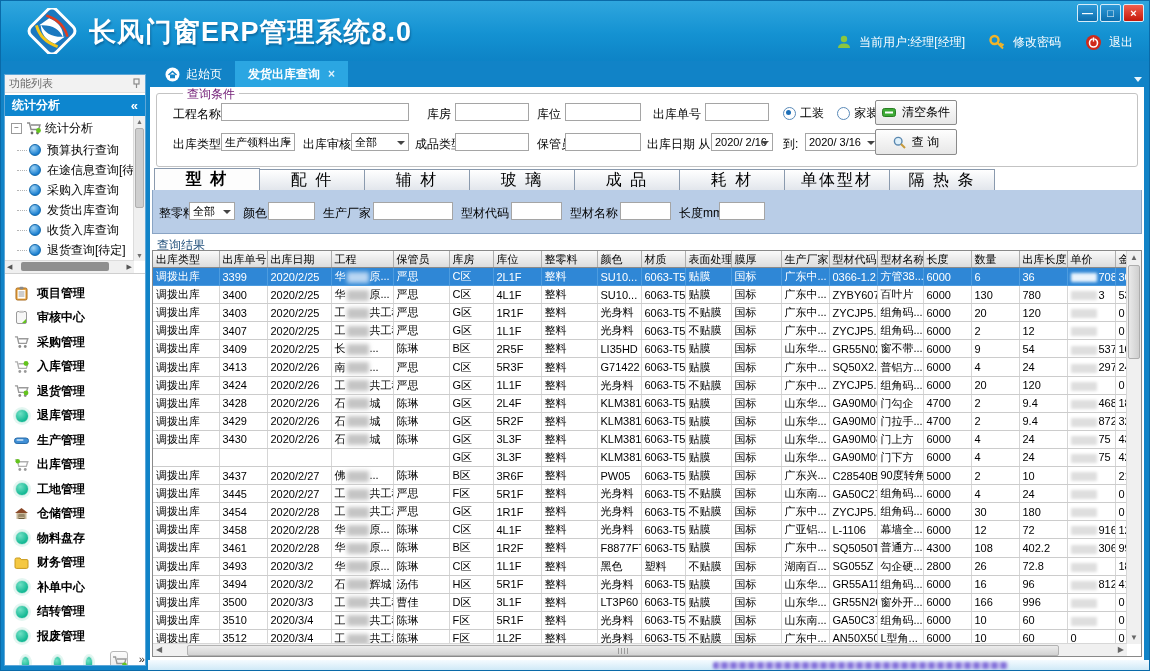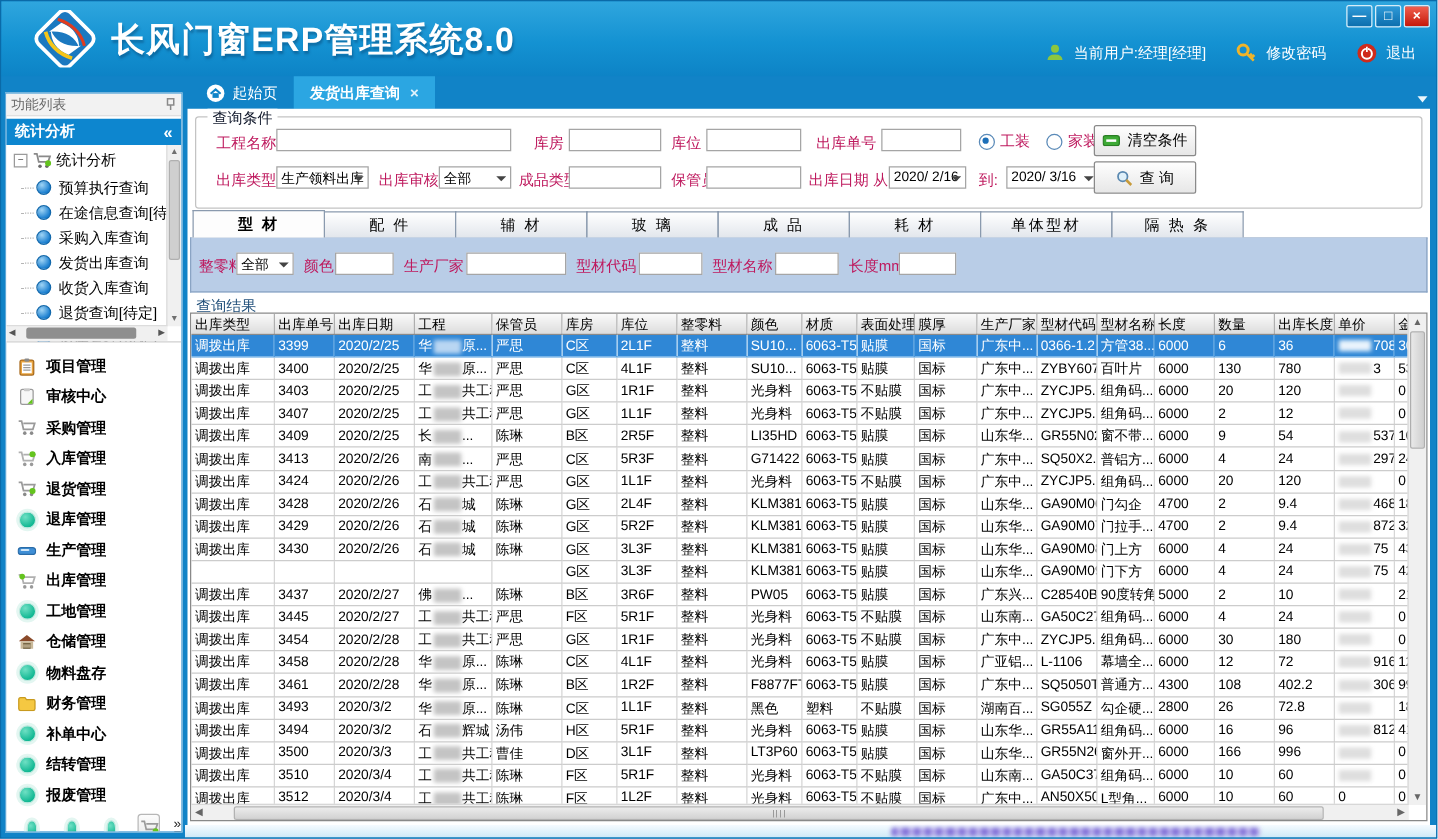--- a/index.html
+++ b/index.html
@@ -51,33 +51,33 @@
   .main{position:absolute;top:60px;left:147px;right:0;bottom:0;background:#1183c7;}
   .tabbar{position:absolute;top:0;left:0;right:0;height:26px;display:flex;align-items:stretch;padding-left:4px;}
   .tab{display:flex;align-items:center;gap:6px;padding:0 13px;color:#fff;font-size:12px;white-space:nowrap;cursor:default;}
   .tab.active{background:#2ba6e2;font-weight:bold;}
   .tab .close-x{font-size:12px;color:#dff2fc;margin-left:2px;}
   .tab-corner{position:absolute;right:7px;bottom:5px;width:0;height:0;border-left:4px solid transparent;border-right:4px solid transparent;border-top:5px solid #eaf6fd;}
   .content{position:absolute;top:26px;left:2px;right:5px;bottom:10px;background:#fff;overflow:hidden;}
 
   
   .qbox{position:absolute;top:6px;left:6px;right:6px;height:72px;border:1px solid #c3c3c3;border-radius:3px;}
-  .qbox-title{position:absolute;top:-8px;left:9px;background:#fff;padding:0 4px;font-size:12px;color:#0f172a;}
-  .fld{position:absolute;font-size:12px;color:#be185d;white-space:nowrap;}
+  .qbox-title{position:absolute;top:-8px;left:26px;background:#fff;padding:0 4px;font-size:12px;color:#701a75;}
+  .fld{position:absolute;font-size:12px;color:#000000;white-space:nowrap;}
   .tbx{position:absolute;height:18px;border:1px solid #a5a5a5;background:#fff;box-sizing:border-box;}
   .sel{position:absolute;height:18px;border:1px solid #a5a5a5;background:#fff;box-sizing:border-box;font-size:11px;display:flex;align-items:center;padding-left:3px;white-space:nowrap;overflow:hidden;}
   .sel .dropa{position:absolute;right:3px;top:7px;width:0;height:0;border-left:4px solid transparent;border-right:4px solid transparent;border-top:4px solid #444;}
   .radio{display:inline-flex;align-items:center;gap:4px;font-size:12px;}
   .rdot{width:11px;height:11px;border-radius:50%;border:1px solid #5a8ab8;background:#fff;position:relative;}
   .rdot.on::after{content:"";position:absolute;left:2px;top:2px;width:5px;height:5px;border-radius:50%;background:#1d6fb8;}
   .btn{position:absolute;height:23px;border:1px solid #8a8a8a;border-radius:2px;background:linear-gradient(#fefefe,#e7e7e7);display:flex;align-items:center;justify-content:center;gap:6px;font-size:12px;color:#000;cursor:default;}
 
   
   .mat-strip{position:absolute;top:82px;left:2px;right:2px;height:21px;border-bottom:1px solid #8898ab;display:flex;align-items:flex-end;padding-left:2px;}
-  .mat-tab{width:104px;height:20px;border:1px solid #8a9aae;border-bottom:none;background:linear-gradient(#ffffff,#e2e6ec);display:flex;align-items:center;justify-content:center;font-size:12px;letter-spacing:2px;white-space:nowrap;margin-right:-1px;}
+  .mat-tab{width:104px;height:20px;border:1px solid #8a9aae;border-bottom:none;background:linear-gradient(#ffffff,#e2e6ec);display:flex;align-items:center;justify-content:center;font-size:16px;letter-spacing:2px;white-space:nowrap;margin-right:-1px;}
   .mat-tab.active{background:#fdfdfd;height:21px;font-weight:bold;position:relative;z-index:2;}
   .filter-strip{position:absolute;top:103px;left:2px;right:2px;height:44px;background:#b9cde7;border:1px solid #8aa4c4;border-top:none;box-sizing:border-box;}
 
   .results-title{position:absolute;top:150px;left:7px;font-size:12px;color:#1f4e79;}
 
   
   .grid{position:absolute;top:163px;left:2px;right:2px;bottom:3px;border:1px solid #898989;background:#fff;overflow:hidden;}
   .grid-scrollwrap{position:absolute;top:0;left:0;right:14px;bottom:12px;overflow:hidden;}
   table.grid-t{border-collapse:collapse;table-layout:fixed;width:982px;}
   .grid-t th{height:16px;background:linear-gradient(#fafafa,#dcdcdc);border-right:1px solid #aeaeae;border-bottom:1px solid #8a8a8a;font-size:11px;font-weight:normal;text-align:left;padding:0 3px;white-space:nowrap;overflow:hidden;}

